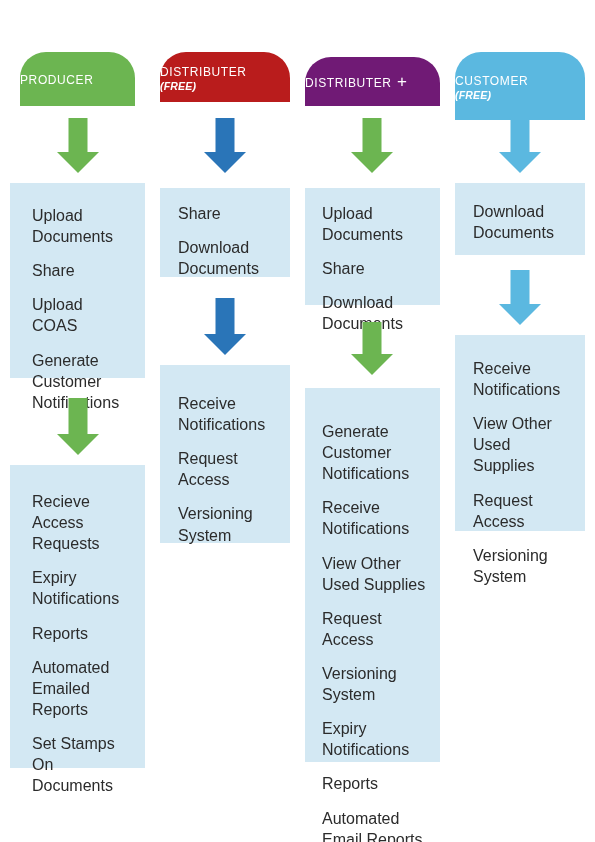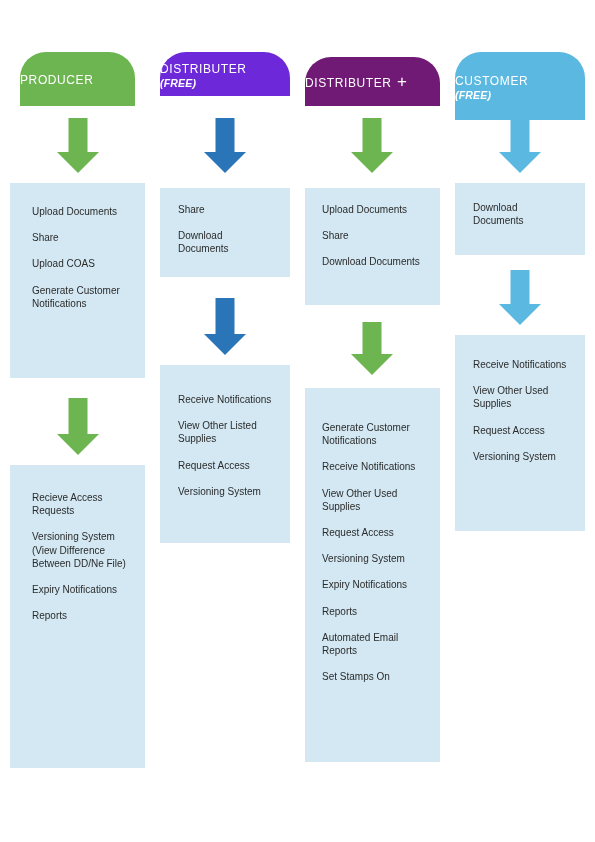--- a/index.html
+++ b/index.html
@@ -92,21 +92,21 @@
     position: absolute;
     box-sizing: border-box;
     background: #d3e8f3;
   }
   .panel ul {
     list-style: none;
     margin: 0;
     padding: 0;
   }
   .panel li {
-    font-size: 10px;
+    font-size: 16px;
     line-height: 1.32;
     color: #2b2b2b;
     margin: 0 0 13px 0;
   }
   .panel li:last-child { margin-bottom: 0; }
 </style>
 </head>
 <body>
 
 <div class="chart">
@@ -127,50 +127,50 @@
         <li>Generate Customer Notifications</li>
       </ul>
     </div>
     <div class="arrow" style="left:47px; top:398px; width:42px; height:57px;">
       <div class="shaft" style="width:19px; height:38px; background:#6cb551;"></div>
       <div class="head" style="border-left-width:21px; border-right-width:21px; border-top-width:21px; border-top-color:#6cb551;"></div>
     </div>
     <div class="panel" style="left:0px; top:465px; width:135px; height:303px; padding:26px 16px 0 22px;">
       <ul>
         <li>Recieve Access Requests</li>
-        <li>Versioning System (View Difference Between DD/Ne File)</li>
         <li>Expiry Notifications</li>
         <li>Reports</li>
+        <li>Automated Emailed Reports</li>
+        <li>Set Stamps On Documents</li>
       </ul>
     </div>
   </div>
 
   <div class="column" style="left:160px; width:130px;">
-    <div class="cap" style="left:0px; top:52px; width:130px; height:44px; background:#6d28d9;">
+    <div class="cap" style="left:0px; top:52px; width:130px; height:50px; background:#b91c1c;">
       <div class="cap-title">Distributer</div>
       <div class="cap-sub">(FREE)</div>
     </div>
     <div class="arrow" style="left:44px; top:118px; width:42px; height:55px;">
       <div class="shaft" style="width:19px; height:36px; background:#2a75b8;"></div>
       <div class="head" style="border-left-width:21px; border-right-width:21px; border-top-width:21px; border-top-color:#2a75b8;"></div>
     </div>
     <div class="panel" style="left:0px; top:188px; width:130px; height:89px; padding:15px 16px 0 18px;">
       <ul>
         <li>Share</li>
         <li>Download Documents</li>
       </ul>
     </div>
     <div class="arrow" style="left:44px; top:298px; width:42px; height:57px;">
       <div class="shaft" style="width:19px; height:38px; background:#2a75b8;"></div>
       <div class="head" style="border-left-width:21px; border-right-width:21px; border-top-width:21px; border-top-color:#2a75b8;"></div>
     </div>
     <div class="panel" style="left:0px; top:365px; width:130px; height:178px; padding:28px 10px 0 18px;">
       <ul>
         <li>Receive Notifications</li>
-        <li>View Other Listed Supplies</li>
         <li>Request Access</li>
         <li>Versioning System</li>
       </ul>
     </div>
   </div>
 
   <div class="column" style="left:305px; width:135px;">
     <div class="cap" style="left:0px; top:57px; width:135px; height:49px; background:#701a75;">
       <div class="cap-title">Distributer +</div>
     </div>

